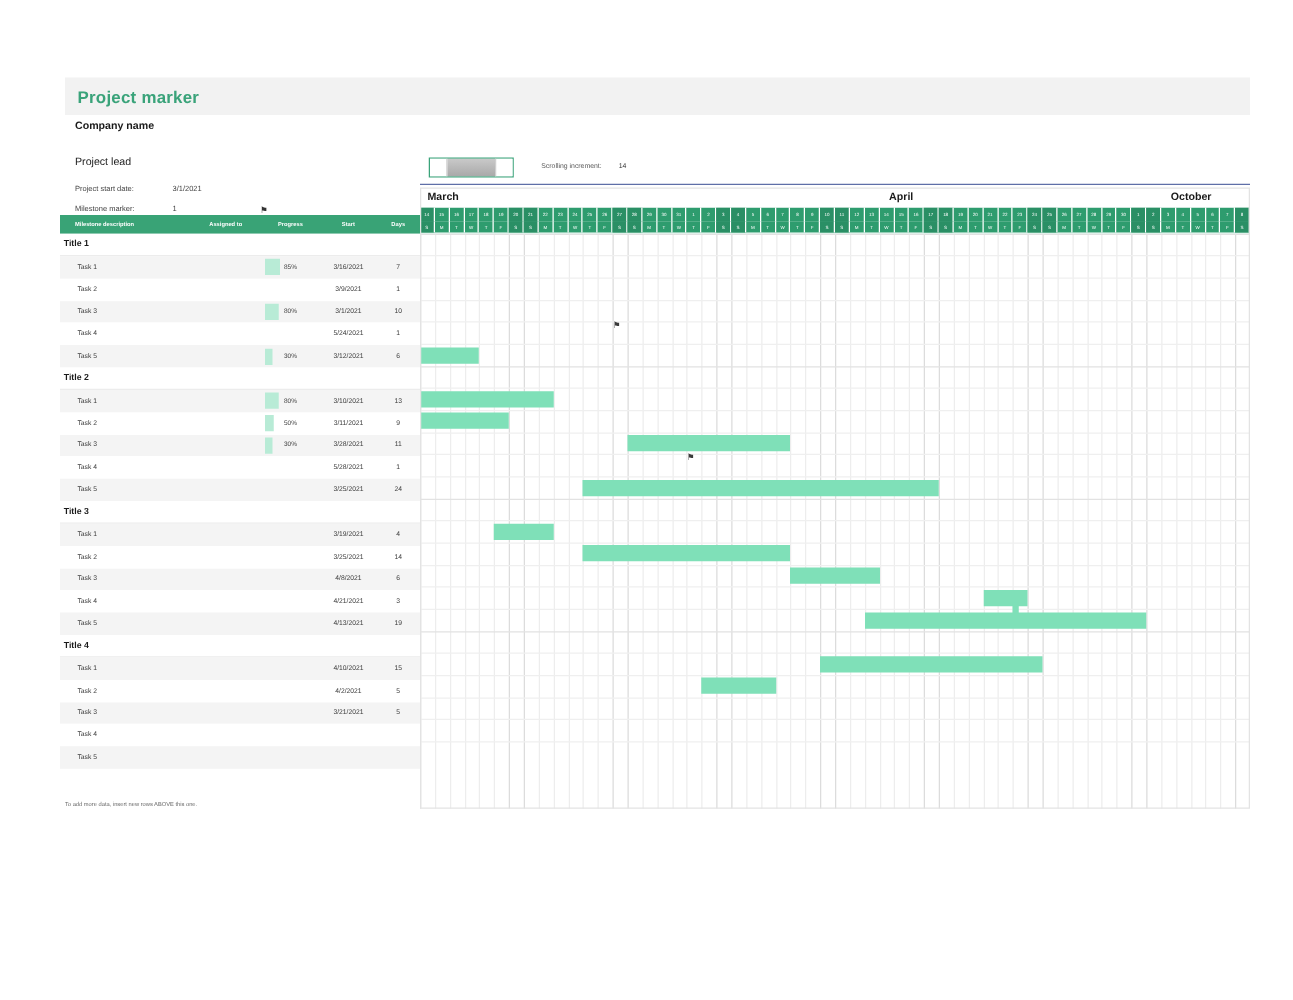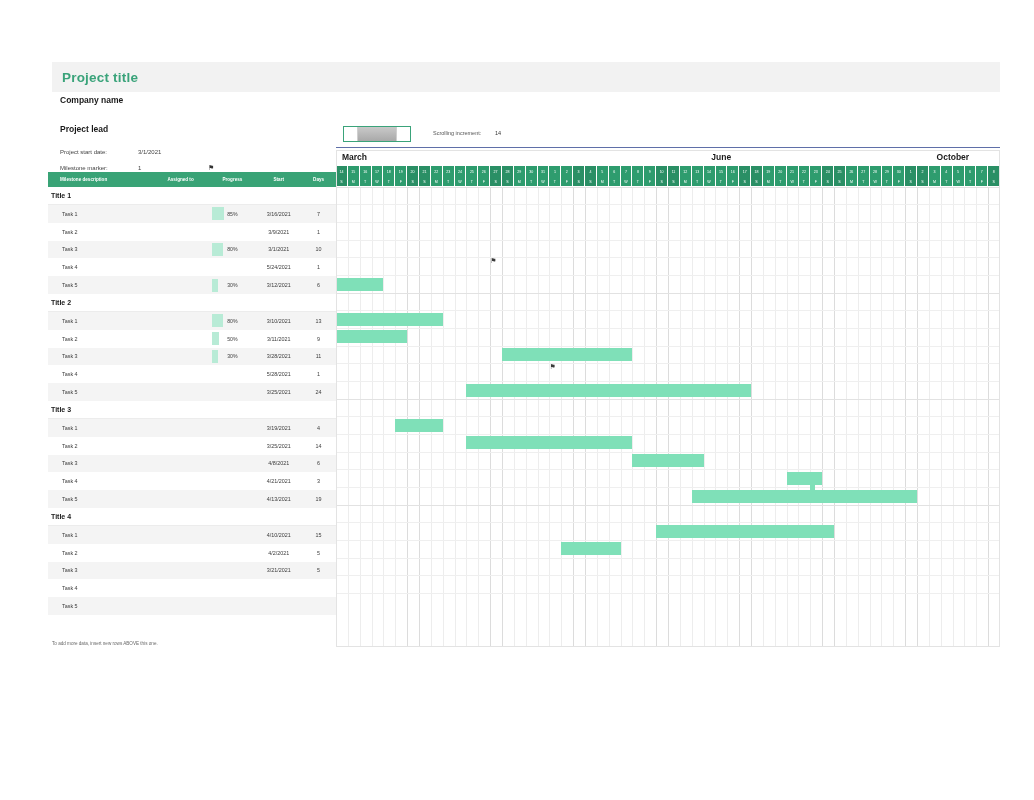--- a/index.html
+++ b/index.html
@@ -47,21 +47,21 @@
     width: 280px;
   }
   .info .company {
     font-size: 8.5px;
     font-weight: bold;
     color: #1a1a1a;
     margin-bottom: 19px;
   }
   .info .lead {
     font-size: 8.5px;
-    font-weight: bold;
+    font-weight: normal;
     color: #1a1a1a;
     margin-bottom: 10px;
   }
   .info-row {
     display: flex;
     align-items: center;
     height: 16px;
     font-size: 6px;
     color: #444;
   }
@@ -295,21 +295,21 @@
     box-sizing: border-box;
     pointer-events: none;
   }
 </style>
 </head>
 <body>
 
 <div id="page">
 
   <div class="title-banner">
-    <span class="t">Project title</span>
+    <span class="t">Project marker</span>
   </div>
 
   <div class="info">
     <div class="company">Company name</div>
     <div class="lead">Project lead</div>
     <div class="info-row">
       <span class="lbl">Project start date:</span>
       <span class="val">3/1/2021</span>
     </div>
     <div class="info-row">
@@ -540,21 +540,21 @@
           <div class="c c5"></div>
         </div>
       </div>
   </div>
 
   <div class="footnote">To add more data, insert new rows ABOVE this one.</div>
 
   <div class="gantt">
     <div class="month-row" id="month-row">
         <div class="month-lbl" style="left: 6px;">March</div>
-        <div class="month-lbl" style="left: 375.286px;">June</div>
+        <div class="month-lbl" style="left: 375.286px;">April</div>
         <div class="month-lbl" style="left: 600.571px;">October</div>
       </div>
     <div class="day-row" id="day-row">
         <div class="dcell we">14</div>
         <div class="dcell">15</div>
         <div class="dcell">16</div>
         <div class="dcell">17</div>
         <div class="dcell">18</div>
         <div class="dcell">19</div>
         <div class="dcell we">20</div>

